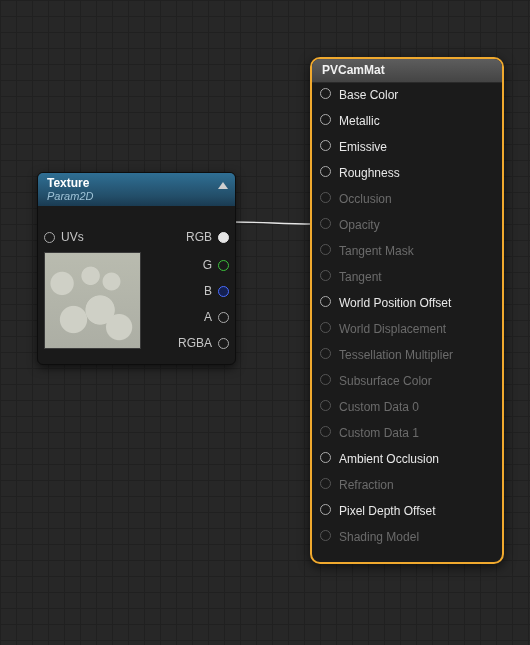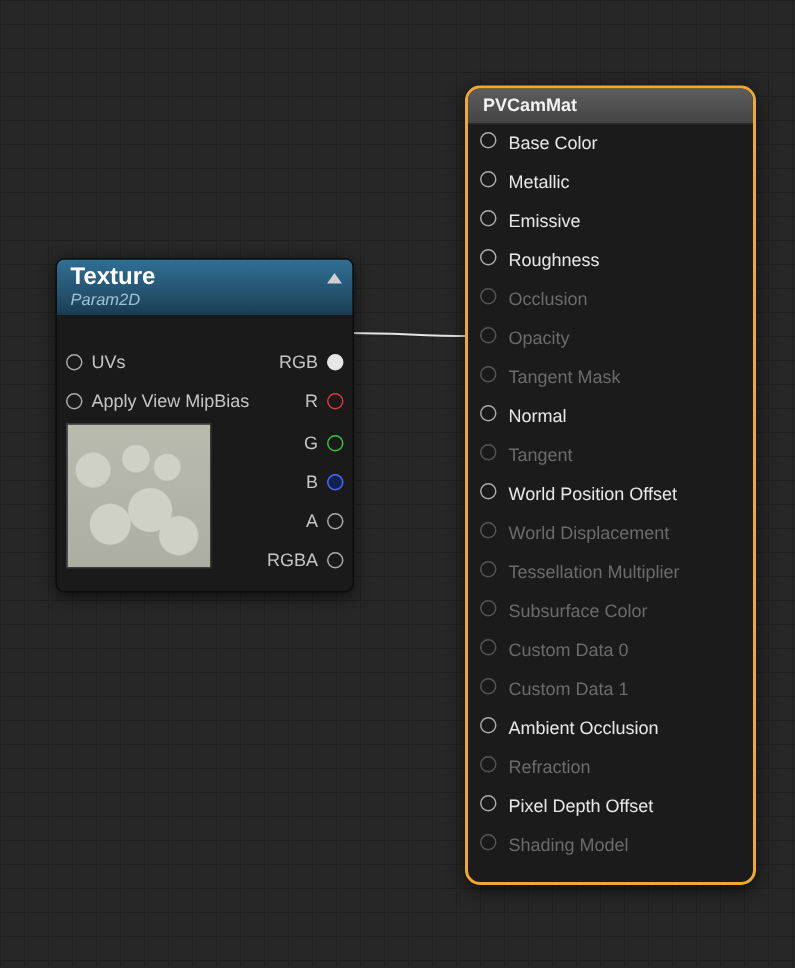--- a/index.html
+++ b/index.html
@@ -34,21 +34,21 @@
     border: 1px solid #0d0d0d;
     border-radius: 6px;
     box-shadow: 0 3px 10px rgba(0,0,0,.6);
     overflow: hidden;
   }
   .tex-header {
     background: linear-gradient(#2f6f94, #234e69 70%, #1a3b52);
     padding: 3px 9px 4px;
     position: relative;
   }
-  .tex-title { color: #fff; font-weight: 600; font-size: 16px; }
+  .tex-title { color: #fff; font-weight: 600; font-size: 12px; }
   .tex-sub { color: #9ec2d6; font-style: italic; font-size: 11px; }
   .tex-expand {
     position: absolute; right: 7px; top: 9px;
     width: 0; height: 0;
     border-left: 5px solid transparent;
     border-right: 5px solid transparent;
     border-bottom: 7px solid #cfcfcf;
   }
   .tex-body { padding: 18px 6px 8px; }
   .tex-row {
@@ -137,30 +137,20 @@
     <div class="tex-row">
       <div class="tex-left">
         <span class="pin"></span>
         <span class="tex-label">UVs</span>
       </div>
       <div class="tex-right">
         <span class="tex-label">RGB</span>
         <span class="pin filled"></span>
       </div>
     </div>
-    <div class="tex-row">
-      <div class="tex-left">
-        <span class="pin"></span>
-        <span class="tex-label">Apply View MipBias</span>
-      </div>
-      <div class="tex-right">
-        <span class="tex-label">R</span>
-        <span class="pin red"></span>
-      </div>
-    </div>
     <div class="thumb-row">
       <div class="thumb"></div>
       <div class="out-col">
         <div class="out-row">
           <span class="tex-label">G</span>
           <span class="pin green"></span>
         </div>
         <div class="out-row">
           <span class="tex-label">B</span>
           <span class="pin blue"></span>
@@ -204,24 +194,20 @@
         <span class="mat-label">Occlusion</span>
       </div>
       <div class="mat-row disabled">
         <span class="pin"></span>
         <span class="mat-label">Opacity</span>
       </div>
       <div class="mat-row disabled">
         <span class="pin"></span>
         <span class="mat-label">Tangent Mask</span>
       </div>
-      <div class="mat-row">
-        <span class="pin"></span>
-        <span class="mat-label">Normal</span>
-      </div>
       <div class="mat-row disabled">
         <span class="pin"></span>
         <span class="mat-label">Tangent</span>
       </div>
       <div class="mat-row">
         <span class="pin"></span>
         <span class="mat-label">World Position Offset</span>
       </div>
       <div class="mat-row disabled">
         <span class="pin"></span>

